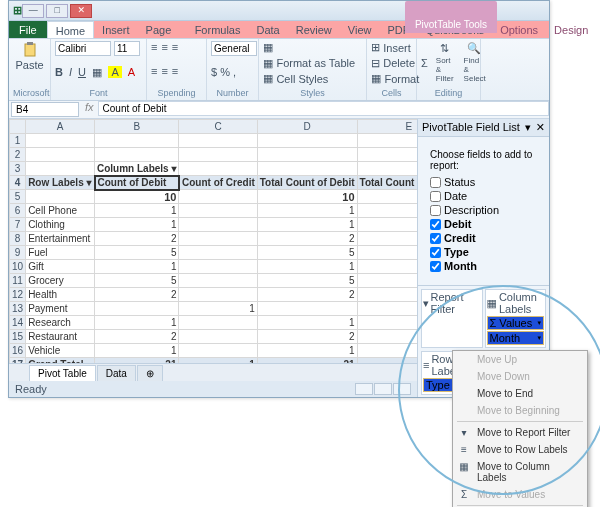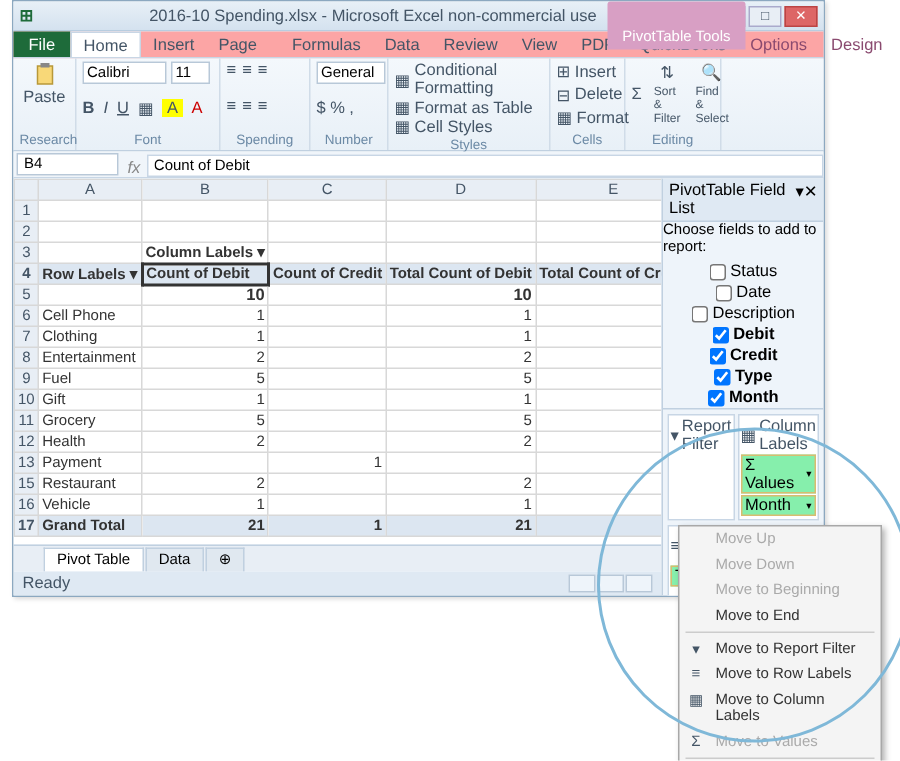--- a/index.html
+++ b/index.html
@@ -18,21 +18,21 @@
 .tooltabs { margin-left:auto; display:flex;}
 .tooltabs .rtab { color:#8a4a6f;}
 .ribbon { height:62px; background:linear-gradient(#f4f8fc,#e8f0f7); border-bottom:1px solid #c0d0e0; display:flex; font-size:10px; color:#456;}
 .rgroup { border-right:1px solid #d0dce8; padding:2px 4px; display:flex; flex-direction:column; justify-content:space-between;}
 .rgroup .glabel { text-align:center; color:#6b89a5; font-size:9px;}
 .rbtn { display:flex; flex-direction:column; align-items:center; padding:1px 2px; gap:1px;}
 .rbtn svg { width:16px; height:16px;}
 .rflex { display:flex; gap:3px; align-items:center;}
 .fontbox { border:1px solid #b8c8d8; background:#fff; height:15px; font-size:10px; padding:0 2px; width:56px;}
 .sizebox { width:26px;}
-.namebox { height:18px; border-bottom:1px solid #c8d6e5; display:flex; align-items:flex-end; background:#f0f5fa;}
+.namebox { height:18px; border-bottom:1px solid #c8d6e5; display:flex; align-items:flex-start; background:#f0f5fa;}
 .nameref { width:68px; border:1px solid #b8c8d8; background:#fff; padding:1px 4px; margin:1px 2px; font-size:10px;}
 .fx { color:#888; font-style:italic; margin:0 4px;}
 .fbar { flex:1; border:1px solid #c8d6e5; background:#fff; padding:1px 4px; font-size:10px; height:15px;}
 .body { flex:1; display:flex; overflow:hidden;}
 .sheet { flex:1; display:flex; flex-direction:column; overflow:hidden;}
 .grid { flex:1; overflow:hidden; background:#fff;}
 table.sg { border-collapse:collapse; width:100%;}
 .sg td,.sg th { border:1px solid #d8d8d8; height:14px; padding:0 2px; font-size:10px; color:#333; white-space:nowrap; overflow:hidden;}
 .sg th { background:#e8eef5; color:#456; font-weight:normal; text-align:center;}
 .sg th.rh { width:18px;}
@@ -40,49 +40,48 @@
 .sg tr.gt td { background:#dce6f1; font-weight:bold;}
 .pivhdr td { background:#dce6f1; font-weight:bold;}
 td.num { text-align:right;}
 td.boxed { border:2px solid #333 !important;}
 .tabs { height:18px; background:#e8eef5; border-top:1px solid #c0d0e0; display:flex; align-items:center; padding-left:20px; gap:1px;}
 .shtab { background:#fff; border:1px solid #c0d0e0; border-bottom:none; padding:0 8px; font-size:10px; line-height:15px;}
 .shtab.inactive { background:#e0e8f0;}
 .status { height:16px; background:#dfe9f3; display:flex; align-items:center; padding:0 6px; font-size:10px; color:#456; justify-content:space-between;}
 .viewbtns { display:flex; gap:1px;}
 .viewbtns div { width:18px; height:12px; border:1px solid #b8c8d8; background:#eef4fa;}
-.pane { width:108px; background:#eef4fa; border-left:1px solid #c0d0e0; display:flex; flex-direction:column; font-size:10px;}
+.pane { width:132px; background:#eef4fa; border-left:1px solid #c0d0e0; display:flex; flex-direction:column; font-size:10px;}
 .panetitle { background:#dfe9f3; padding:2px 4px; display:flex; justify-content:space-between; border-bottom:1px solid #c0d0e0;}
 .panetitle .x { cursor:pointer;}
-.fieldlist { padding:0;}
+.fieldlist { padding:12px;}
 .fieldlist .fl { font-size:10px; margin-bottom:4px;}
-.fld { display:flex; align-items:center; gap:3px; padding:1px 0;justify-content:center;}
+.fld { display:flex; align-items:center; gap:3px; padding:1px 0;}
 .fld input { width:11px; height:11px;}
 .fld.bold span { font-weight:bold;}
 .areas { padding:3px; border-top:1px solid #c0d0e0;}
 .arealbl { font-size:10px; margin:2px 0;}
 .arearow { display:flex; gap:2px;}
 .areabox { flex:1; border:1px solid #c8d6e5; background:#fff; min-height:24px; padding:1px; font-size:10px;}
 .areabox .ah { font-size:9px; color:#456; display:flex; align-items:center; gap:2px;}
-.pill { background:#86efac; border:1px solid #d8bc70; padding:0 2px; font-size:9px; margin:1px 0; display:flex; justify-content:space-between; align-items:center;}
+.pill { background:#1d4ed8; border:1px solid #d8bc70; padding:0 2px; font-size:9px; margin:1px 0; display:flex; justify-content:space-between; align-items:center;}
 .pill .dd { font-size:7px;}
 .ctxmenu { position:absolute; left:452px; top:350px; width:136px; background:#f4f4f4; border:1px solid #a8a8a8; box-shadow:2px 2px 4px rgba(0,0,0,.3); z-index:20;}
 .ctxmenu .mi { padding:3px 6px 3px 24px; font-size:10px; color:#333; position:relative;}
 .ctxmenu .mi.dis { color:#aaa;}
 .ctxmenu .sep { height:1px; background:#ccc; margin:2px 4px;}
 .ctxmenu .micon { position:absolute; left:4px; width:14px; text-align:center; color:#456; font-size:10px;}
 .circle { position:absolute; left:398px; top:285px; width:210px; height:210px; border:2px solid #7fb8d8; border-radius:50%; pointer-events:none; z-index:30;}
 </style>
 </head>
 <body>
 
 <div class="window">
   <div class="titlebar">
     <span style="color:#1e6b3a;font-weight:bold">⊞</span>
-    <span class="wintitle">2016-10 Spending.xlsx - Microsoft Excel non-commercial use</span>
     <div class="tooltab">PivotTable Tools</div>
     <div class="winbtns">
       <div>—</div>
       <div>□</div>
       <div class="close">✕</div>
     </div>
   </div>
 
   <div class="mainrow">
     <div class="filetab">File</div>
@@ -103,21 +102,21 @@
 
   <div class="ribbon">
     <div class="rgroup" style="width:42px">
       <div class="rbtn">
         <svg viewBox="0 0 16 16">
             <rect x="3" y="2" width="10" height="12" fill="#f8d878" stroke="#b89838"></rect>
             <rect x="5" y="0" width="6" height="3" fill="#888"></rect>
           </svg>
         <span>Paste</span>
       </div>
-      <div class="glabel">Research</div>
+      <div class="glabel">Microsoft</div>
     </div>
     <div class="rgroup" style="width:96px">
       <div class="rflex">
         <input class="fontbox" value="Calibri" style="">
         <input class="fontbox sizebox" value="11" style="">
       </div>
       <div class="rflex" style="gap:6px;color:#456">
         <b>B</b>
         <i>I</i>
         <u>U</u>
@@ -145,21 +144,20 @@
       <div class="rflex" style="gap:3px">
         <span>$</span>
         <span>%</span>
         <span>,</span>
       </div>
       <div class="glabel">Number</div>
     </div>
     <div class="rgroup" style="width:108px">
       <div class="rflex">
           <span>▦</span>
-          <span>Conditional Formatting</span>
         </div>
       <div class="rflex">
           <span>▦</span>
           <span>Format as Table</span>
         </div>
       <div class="rflex">
           <span>▦</span>
           <span>Cell Styles</span>
         </div>
       <div class="glabel">Styles</div>
@@ -312,20 +310,28 @@
               </tr>
               <tr>
                 <td class="rh">13</td>
                 <td>Payment</td>
                 <td class="num"></td>
                 <td class="num">1</td>
                 <td class="num"></td>
                 <td class="num">1</td>
               </tr>
               <tr>
+                <td class="rh">14</td>
+                <td>Research</td>
+                <td class="num">1</td>
+                <td class="num"></td>
+                <td class="num">1</td>
+                <td class="num"></td>
+              </tr>
+              <tr>
                 <td class="rh">15</td>
                 <td>Restaurant</td>
                 <td class="num">2</td>
                 <td class="num"></td>
                 <td class="num">2</td>
                 <td class="num"></td>
               </tr>
               <tr>
                 <td class="rh">16</td>
                 <td>Vehicle</td>
@@ -446,22 +452,22 @@
         </div>
 
       </div>
     </div>
   </div>
 </div>
 
 <div class="ctxmenu" id="ctx">
     <div class="mi dis">Move Up</div>
     <div class="mi dis">Move Down</div>
+    <div class="mi">Move to End</div>
     <div class="mi dis">Move to Beginning</div>
-    <div class="mi">Move to End</div>
     <div class="sep"></div>
     <div class="mi"><span class="micon">▾</span>Move to Report Filter</div>
     <div class="mi"><span class="micon">≡</span>Move to Row Labels</div>
     <div class="mi"><span class="micon">▦</span>Move to Column Labels</div>
     <div class="mi dis"><span class="micon">Σ</span>Move to Values</div>
     <div class="sep"></div>
   </div>
 <div class="circle"></div>
 
 </body></html>

